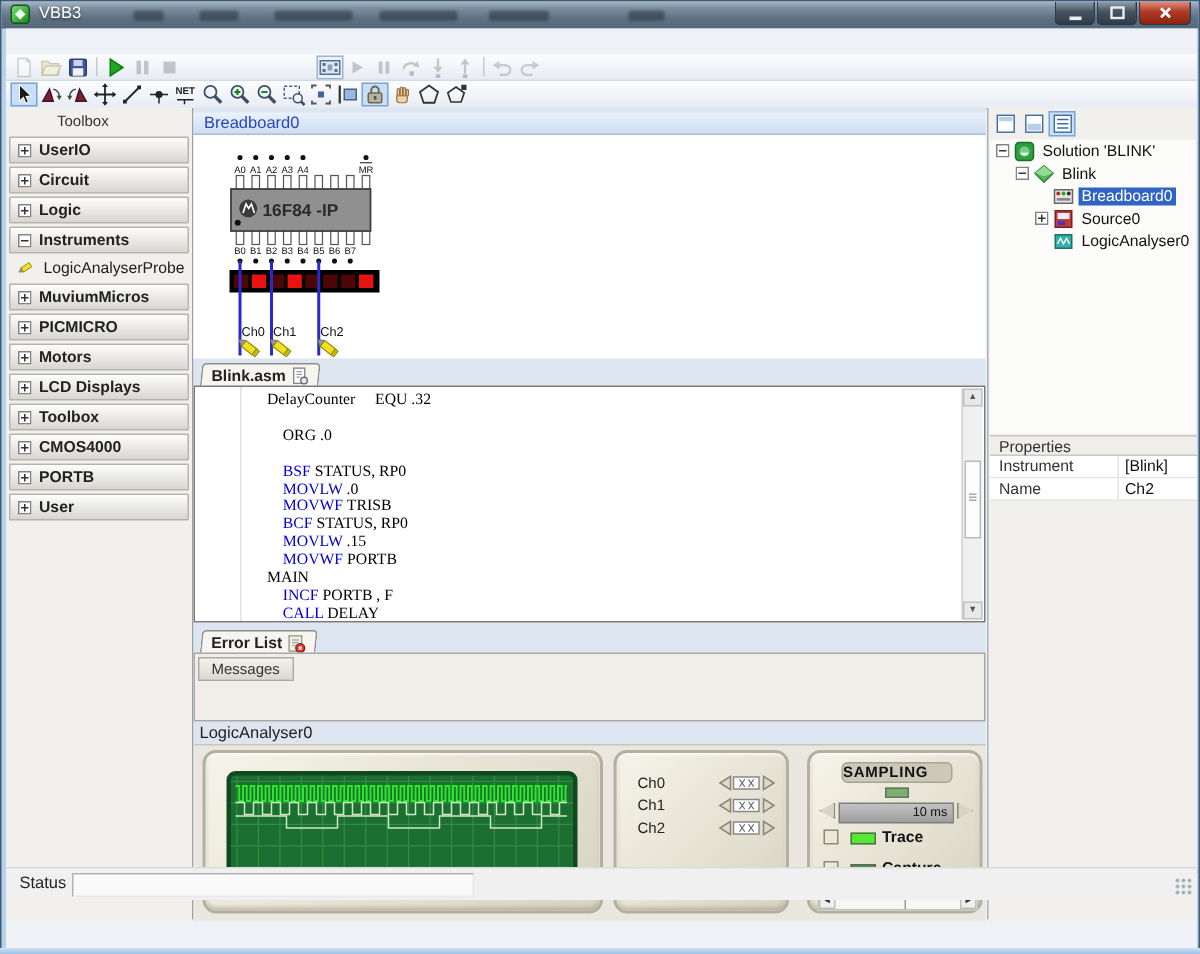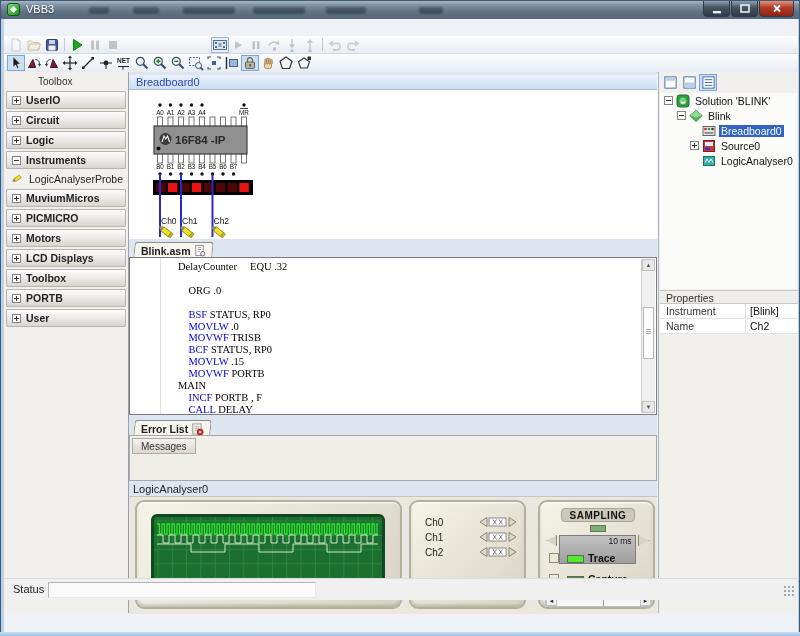--- a/index.html
+++ b/index.html
@@ -73,26 +73,26 @@
   .bezel{position:absolute;border:2px solid #b4b09e;border-radius:9px;background:linear-gradient(135deg,#f6f3e8,#d8d4c4);
     box-shadow:inset 0 1px 2px #fff, inset 0 -2px 3px rgba(120,115,95,.4);box-sizing:border-box;}
   #scope{left:6px;top:3px;width:267px;height:109px;}
   #screen{position:absolute;left:14px;top:12px;width:234px;height:84px;background:#1d6e31;border:3px solid #0e4a1e;
     border-radius:6px;box-sizing:border-box;overflow:hidden;}
   #conn{left:280px;top:3px;width:117px;height:109px;}
   .conn-row{position:absolute;left:14px;display:flex;align-items:center;font-size:10px;color:#222;width:92px;}
   .conn-row svg{margin-left:auto;}
   #samp{left:409px;top:3px;width:117px;height:109px;}
   #samp-pill{position:absolute;left:21px;top:6px;width:74px;height:14px;background:#ccc8ba;border-radius:4px;
-    border:1px solid #a8a494;font-size:10px;font-weight:bold;color:#111;text-align:center;line-height:14px;letter-spacing:.5px;box-sizing:border-box;}
+    border:1px solid #a8a494;font-size:10px;font-weight:bold;color:#111;text-align:left;line-height:14px;letter-spacing:.5px;box-sizing:border-box;}
   #samp-led{position:absolute;left:50px;top:23px;width:14px;height:5px;background:#7fae75;border:1px solid #5a7a52;}
   .sl-arr{position:absolute;top:33px;width:11px;height:11px;background:#d8d4c4;border:1px solid #8e8a78;box-sizing:border-box;}
   .sl-arr.l{clip-path:polygon(100% 0,100% 100%,0 50%);}
   .sl-arr.r{clip-path:polygon(0 0,0 100%,100% 50%);}
-  #sl-track{position:absolute;left:19px;top:33px;width:77px;height:29px;background:linear-gradient(to bottom,#c2c2c2,#9e9e9e);
+  #sl-track{position:absolute;left:19px;top:33px;width:77px;height:14px;background:linear-gradient(to bottom,#c2c2c2,#9e9e9e);
     border:1px solid #7e7e7e;font-size:8.5px;color:#111;text-align:center;line-height:11px;box-sizing:border-box;padding-left:45px;}
   .chk{position:absolute;left:9px;width:10px;height:10px;background:#ece8d8;border:1px solid #8e8a78;box-sizing:border-box;}
   .led{position:absolute;left:27px;width:15px;height:6px;border:1px solid #55704e;}
   .led-lbl{position:absolute;left:48px;font-size:10.5px;color:#111;font-weight:bold;}
   #hscroll{position:absolute;left:5px;top:93px;width:107px;height:12px;background:#f7f7f7;border:1px solid #c0c0c0;box-sizing:border-box;}
   .hs-btn{position:absolute;top:0;width:11px;height:10px;background:#f0f0f0;border:1px solid #c0c0c0;box-sizing:border-box;
     font-size:6px;color:#333;text-align:center;line-height:9px;}
   #hs-edge{position:absolute;left:57px;top:0;width:1px;height:10px;background:#999;}
   
   #rightpanel{position:absolute;left:654px;top:53px;width:140px;height:541px;background:#f1f0ed;border-left:1px solid #aab2bc;box-sizing:border-box;}
@@ -474,20 +474,29 @@
             <span>LCD Displays</span>
           </div>
           <div class="tbx-cat">
             <span class="tbx-exp">
               <svg width="9" height="9" viewBox="0 0 9 9">
                 <rect x="0.5" y="0.5" width="8" height="8" fill="#fff" stroke="#848484"></rect>
                 <path d="M2 4.5h5M4.5 2v5" stroke="#333"></path>
               </svg>
             </span>
             <span>Toolbox</span>
+          </div>
+          <div class="tbx-cat">
+            <span class="tbx-exp">
+              <svg width="9" height="9" viewBox="0 0 9 9">
+                <rect x="0.5" y="0.5" width="8" height="8" fill="#fff" stroke="#848484"></rect>
+                <path d="M2 4.5h5M4.5 2v5" stroke="#333"></path>
+              </svg>
+            </span>
+            <span>CMOS4000</span>
           </div>
           <div class="tbx-cat">
             <span class="tbx-exp">
               <svg width="9" height="9" viewBox="0 0 9 9">
                 <rect x="0.5" y="0.5" width="8" height="8" fill="#fff" stroke="#848484"></rect>
                 <path d="M2 4.5h5M4.5 2v5" stroke="#333"></path>
               </svg>
             </span>
             <span>PORTB</span>
           </div>

